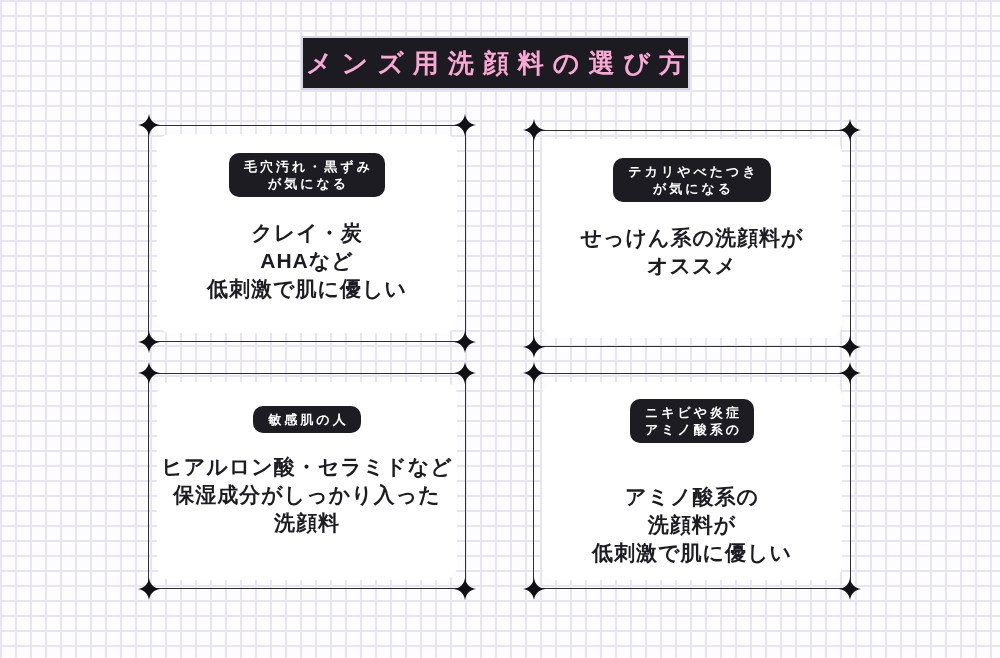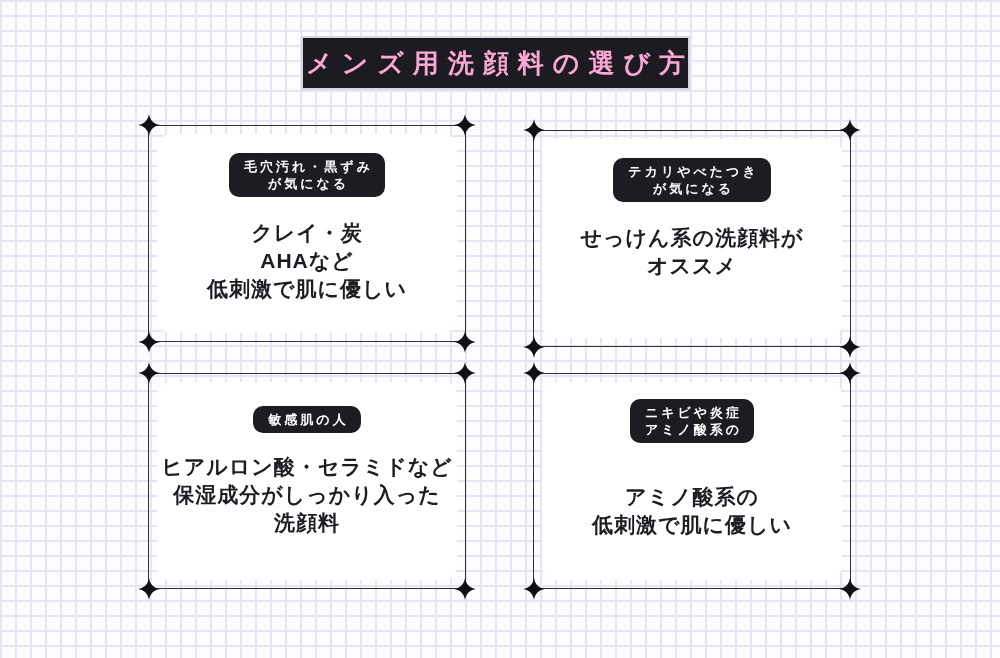--- a/index.html
+++ b/index.html
@@ -219,18 +219,19 @@
           <path fill="#111115" d="M12 0 C13.1 6.9 17.1 10.9 24 12 C17.1 13.1 13.1 17.1 12 24 C10.9 17.1 6.9 13.1 0 12 C6.9 10.9 10.9 6.9 12 0 Z"></path>
         </svg>
       </span>
     <div class="card-inner">
       <div class="tag">
         <span class="tag-line">ニキビや炎症</span>
         <span class="tag-line">アミノ酸系の</span>
       </div>
       <div class="body-text">
         <span class="body-line">アミノ酸系の</span>
+        <span class="body-line">洗顔料が</span>
         <span class="body-line">低刺激で肌に優しい</span>
       </div>
     </div>
   </section>
 
 </div>
 
 </body></html>

